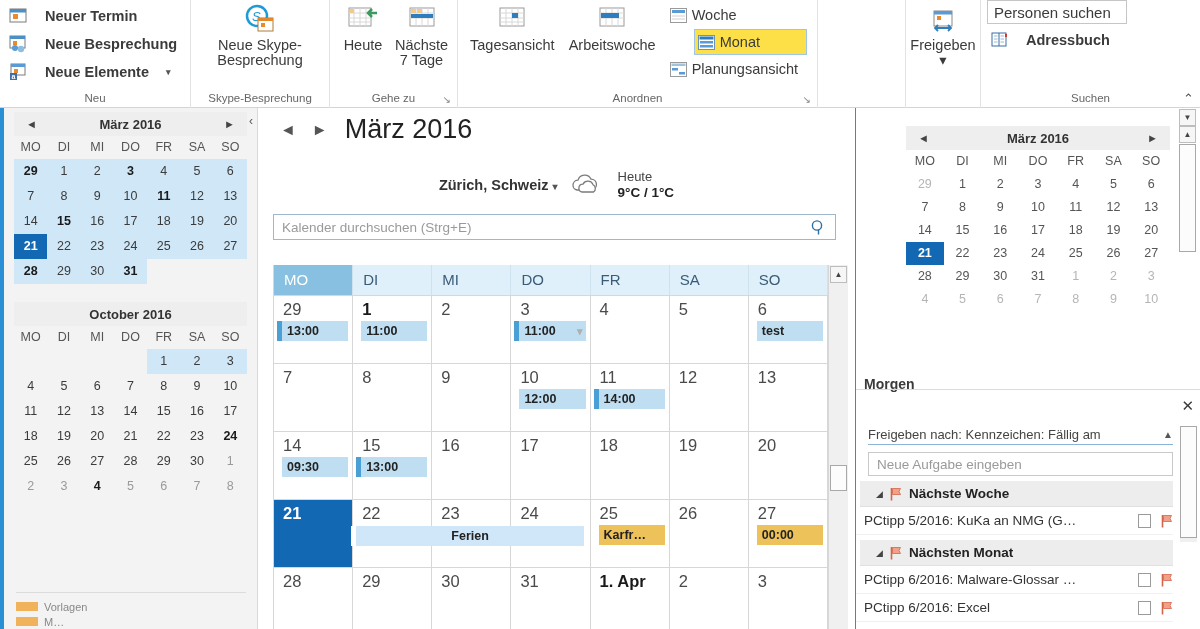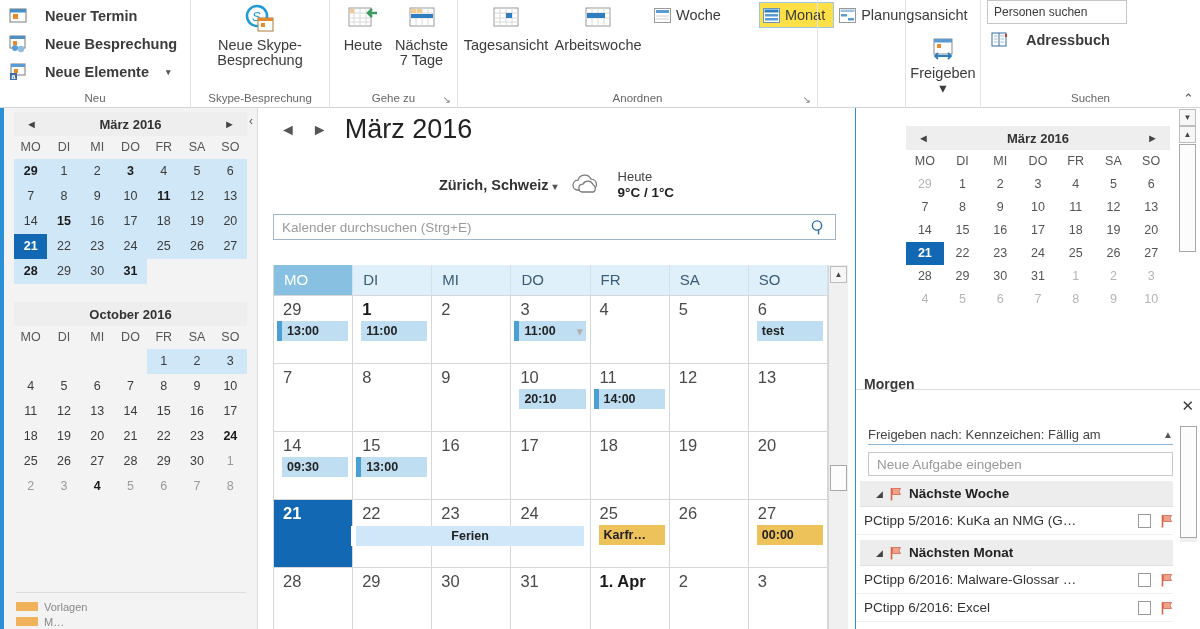--- a/index.html
+++ b/index.html
@@ -39,34 +39,34 @@
   .sbtn .ico { width: 19px; height: 19px; flex: none; position: relative; }
 
   
   .bigbtn {
     display: flex; flex-direction: column; align-items: center; justify-content: flex-start;
     padding: 2px 6px; min-width: 54px; cursor: default; text-align: center;
   }
   .bigbtn .bico { width: 32px; height: 32px; margin-bottom: 2px; position: relative; }
   .bigbtn .blabel { font-size: 14.5px; color: #3b3b3b; line-height: 15px; }
 
-  .viewlist { display: flex; flex-direction: row; gap: 1px; padding-top: 0; }
+  .viewlist { display: flex; flex-direction: column; gap: 1px; padding-top: 0; }
   .vitem {
     display: flex; align-items: center; gap: 5px;
     height: 26px; padding: 0 8px 0 3px; white-space: nowrap;
     font-size: 14.5px; color: #3b3b3b; cursor: default; border: 1px solid transparent;
   }
   .vitem.active { background: #fde047; border-color: #9cc6e4; margin-left: 28px; }
   .vitem .ico { width: 17px; height: 15px; flex: none; }
 
   .searchgrp { display: flex; flex-direction: column; gap: 2px; padding-top: 0; }
   .sfield {
     border: 1px solid #c6c6c6; background: #fff; height: 24px;
     display: flex; align-items: center; padding: 0 6px;
-    font-size: 12px; color: #3b3b3b; white-space: nowrap; min-width: 140px;
+    font-size: 15px; color: #3b3b3b; white-space: nowrap; min-width: 140px;
   }
   .ribbon-collapse {
     position: absolute; right: 6px; bottom: 2px; font-size: 13px; color: #555; cursor: pointer;
   }
 
   
   .body-area {
     position: absolute; left: 0; top: 108px; width: 1200px; height: 521px;
     background: #fff;
   }
@@ -437,21 +437,21 @@
           <span>Anordnen</span>
           <span class="dlg">↘</span>
         </div>
       </div>
 
       <div class="rgroup" style="width:88px;">
         <div class="rgroup-label"></div>
       </div>
 
       <div class="rgroup" style="width:75px;">
-        <div class="rgroup-body" style="justify-content:center;margin-top:28px;">
+        <div class="rgroup-body" style="justify-content:center;">
           <div class="bigbtn" style="min-width:68px;">
             <span class="bico">
               <svg width="32" height="32" viewBox="0 0 32 32">
                   <rect x="7" y="7" width="18" height="15" fill="#fff" stroke="#8a8a8a"></rect>
                   <rect x="7" y="7" width="18" height="3.5" fill="#5b9bd5"></rect>
                   <rect x="10" y="12" width="4" height="4" fill="#e98b2a"></rect>
                   <path d="M9 24 h14 M11 21 l-3 3 3 3 M21 21 l3 3 -3 3" stroke="#2d7dbf" stroke-width="1.8" fill="none"></path>
                 </svg>
             </span>
             <span class="blabel">Freigeben</span>
@@ -706,21 +706,21 @@
                 </div>
                 <div class="daycell">
                   <div class="dnum">8</div>
                 </div>
                 <div class="daycell">
                   <div class="dnum">9</div>
                 </div>
                 <div class="daycell">
                   <div class="dnum">10</div>
                   <div class="appt">
-                    <span>20:10</span>
+                    <span>12:00</span>
                   </div>
                 </div>
                 <div class="daycell">
                   <div class="dnum">11</div>
                   <div class="appt darkbar">
                     <span>14:00</span>
                   </div>
                 </div>
                 <div class="daycell">
                   <div class="dnum">12</div>

